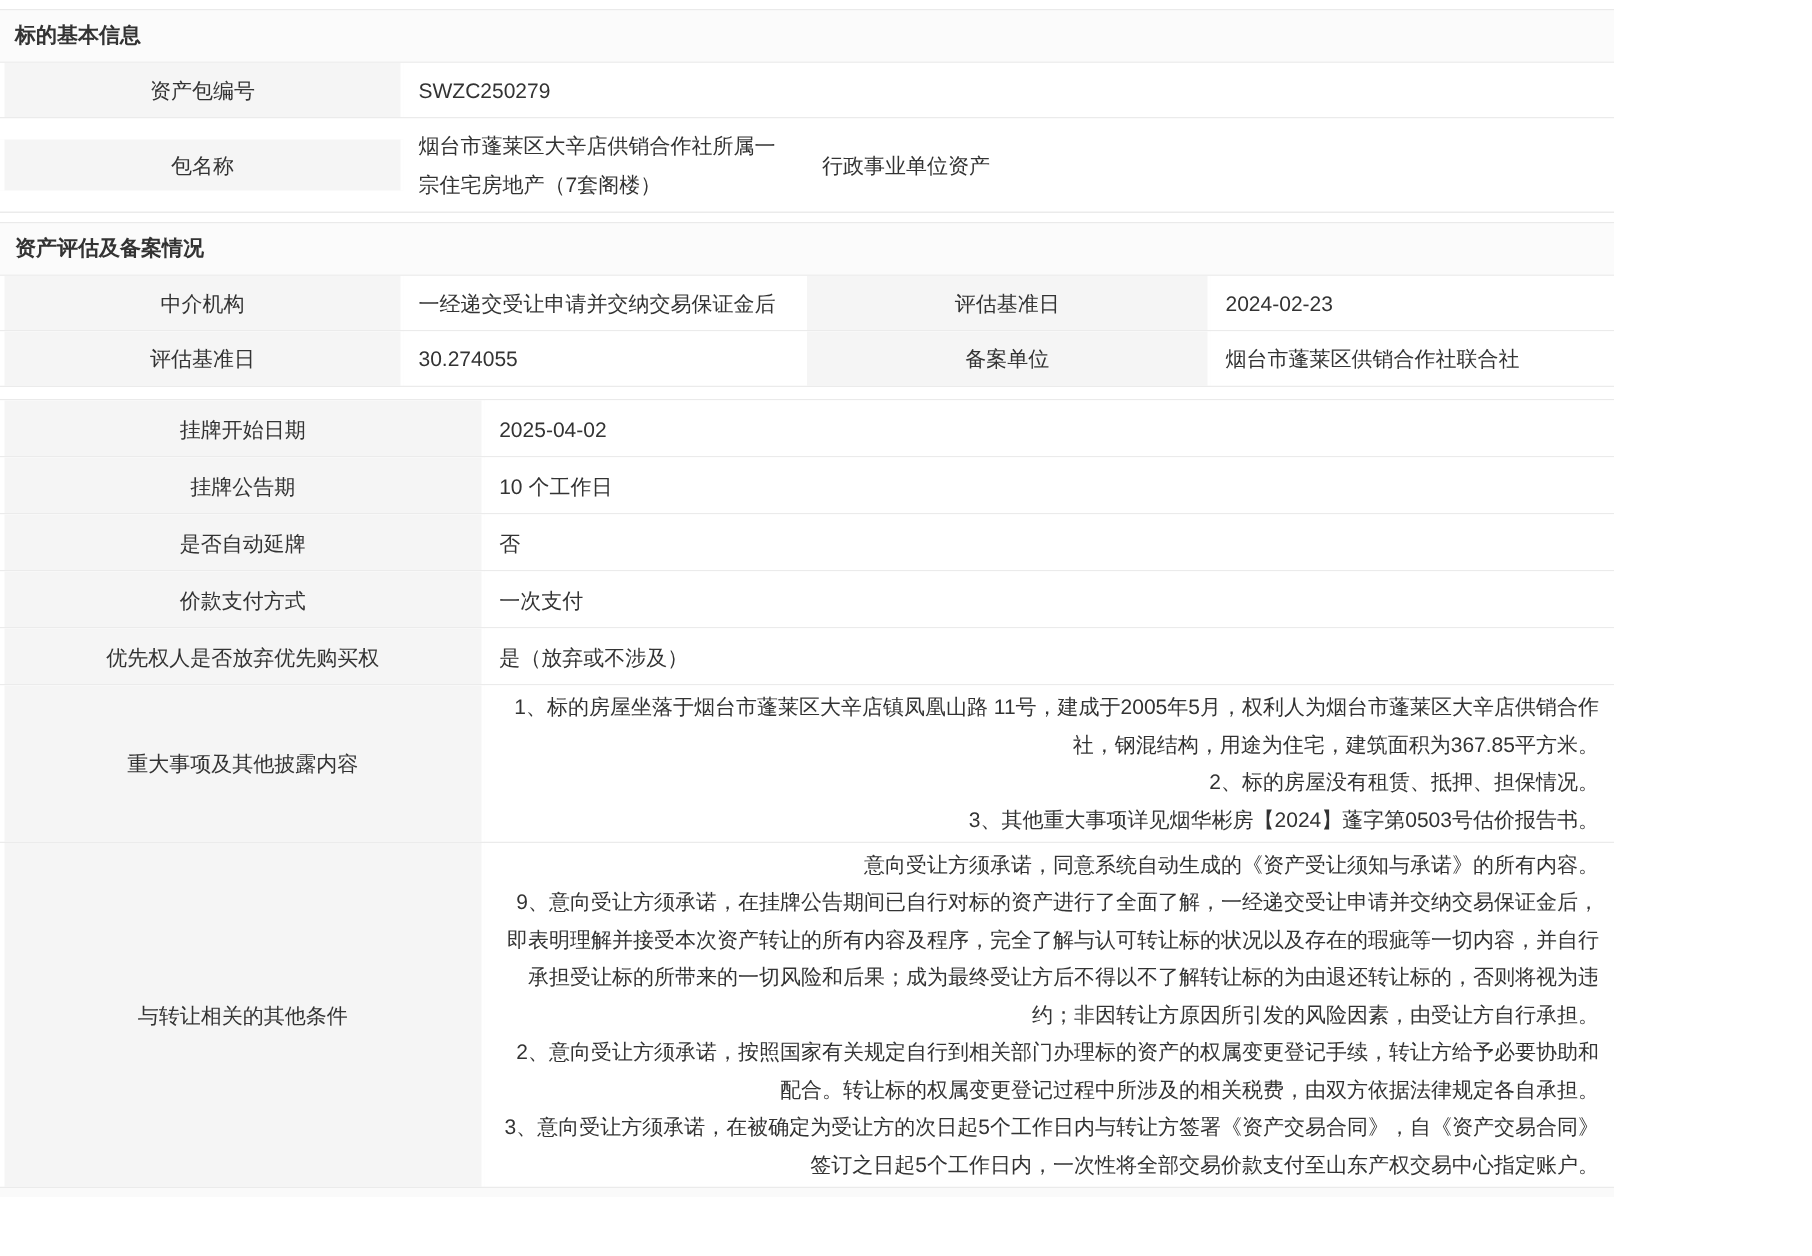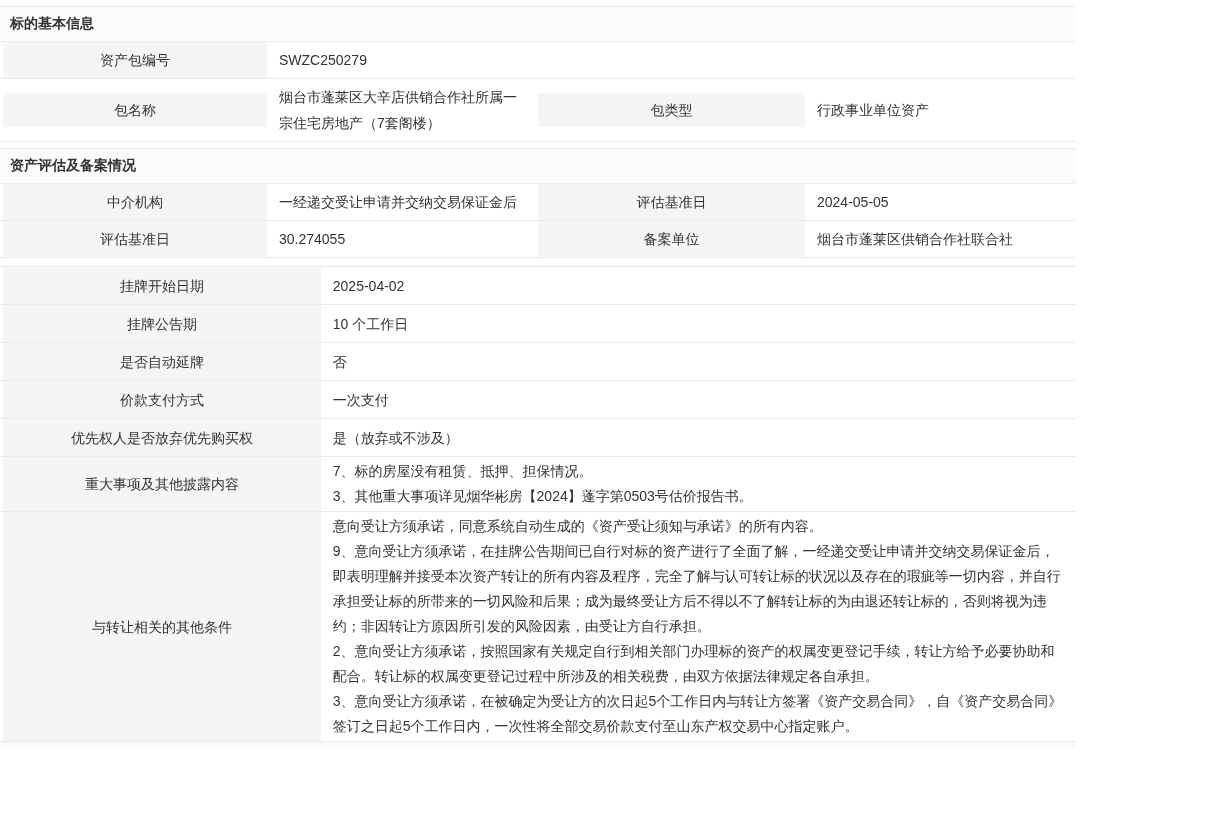--- a/index.html
+++ b/index.html
@@ -60,21 +60,21 @@
   }
   .val.rich {
     display: block;
     padding: 2px 10px;
     line-height: 25px;
   }
   .val.rich p { margin: 0; }
   .w25 { width: 25%; }
   .w75 { width: 75%; }
   .w30 { width: 30%; }
-  .w70 { width: 70%; }
+  .w70 { width: 70%; text-align: right; }
   .h36 { min-height: 36px; }
   .h37 { min-height: 37px; }
   .h62 { min-height: 62px; align-items: center; }
   .next-section-strip {
     height: 6px;
     background: #fafafa;
   }
 </style>
 </head>
 <body>
@@ -83,32 +83,31 @@
 
   <div class="section">
     <div class="sec-header">标的基本信息</div>
     <div class="row h36">
       <div class="lbl w25">资产包编号</div>
       <div class="val w75">SWZC250279</div>
     </div>
     <div class="row h62">
       <div class="lbl w25">包名称</div>
       <div class="val w25">烟台市蓬莱区大辛店供销合作社所属一宗住宅房地产（7套阁楼）</div>
-      <div class="lbl w25">包类型</div>
       <div class="val w25">行政事业单位资产</div>
     </div>
   </div>
 
   <div class="section gap-sm">
     <div class="sec-header">资产评估及备案情况</div>
     <div class="row h36">
       <div class="lbl w25">中介机构</div>
       <div class="val w25">一经递交受让申请并交纳交易保证金后</div>
       <div class="lbl w25">评估基准日</div>
-      <div class="val w25">2024-05-05</div>
+      <div class="val w25">2024-02-23</div>
     </div>
     <div class="row h36">
       <div class="lbl w25">评估基准日</div>
       <div class="val w25">30.274055</div>
       <div class="lbl w25">备案单位</div>
       <div class="val w25">烟台市蓬莱区供销合作社联合社</div>
     </div>
   </div>
 
   <div class="section gap-lg">
@@ -128,21 +127,22 @@
       <div class="lbl w30">价款支付方式</div>
       <div class="val w70">一次支付</div>
     </div>
     <div class="row h37">
       <div class="lbl w30">优先权人是否放弃优先购买权</div>
       <div class="val w70">是（放弃或不涉及）</div>
     </div>
     <div class="row">
       <div class="lbl w30">重大事项及其他披露内容</div>
       <div class="val rich w70">
-        <p>7、标的房屋没有租赁、抵押、担保情况。</p>
+        <p>1、标的房屋坐落于烟台市蓬莱区大辛店镇凤凰山路 11号，建成于2005年5月，权利人为烟台市蓬莱区大辛店供销合作社，钢混结构，用途为住宅，建筑面积为367.85平方米。</p>
+        <p>2、标的房屋没有租赁、抵押、担保情况。</p>
         <p>3、其他重大事项详见烟华彬房【2024】蓬字第0503号估价报告书。</p>
       </div>
     </div>
     <div class="row">
       <div class="lbl w30">与转让相关的其他条件</div>
       <div class="val rich w70">
         <p>意向受让方须承诺，同意系统自动生成的《资产受让须知与承诺》的所有内容。</p>
         <p>9、意向受让方须承诺，在挂牌公告期间已自行对标的资产进行了全面了解，一经递交受让申请并交纳交易保证金后，即表明理解并接受本次资产转让的所有内容及程序，完全了解与认可转让标的状况以及存在的瑕疵等一切内容，并自行承担受让标的所带来的一切风险和后果；成为最终受让方后不得以不了解转让标的为由退还转让标的，否则将视为违约；非因转让方原因所引发的风险因素，由受让方自行承担。</p>
         <p>2、意向受让方须承诺，按照国家有关规定自行到相关部门办理标的资产的权属变更登记手续，转让方给予必要协助和配合。转让标的权属变更登记过程中所涉及的相关税费，由双方依据法律规定各自承担。</p>
         <p>3、意向受让方须承诺，在被确定为受让方的次日起5个工作日内与转让方签署《资产交易合同》，自《资产交易合同》签订之日起5个工作日内，一次性将全部交易价款支付至山东产权交易中心指定账户。</p>

